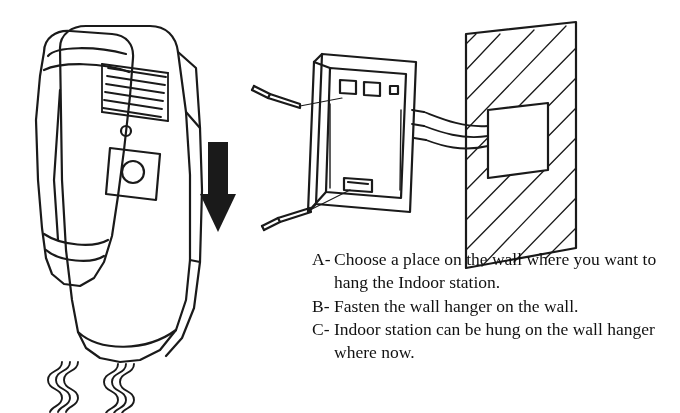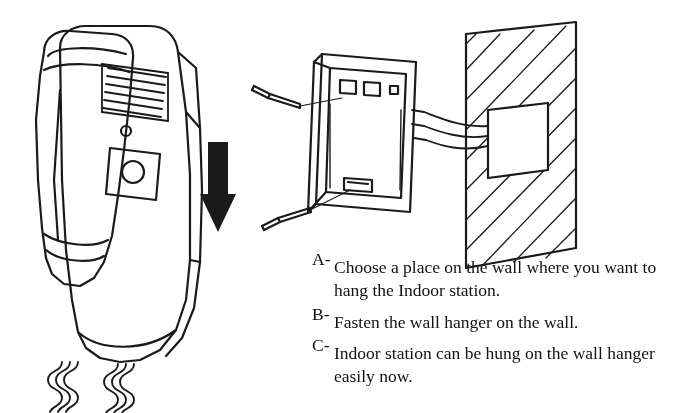--- a/index.html
+++ b/index.html
@@ -36,21 +36,20 @@
     color: #111111;
     line-height: 1.33;
   }
   .instruction-label {
     flex: 0 0 auto;
     width: 22px;
     white-space: pre;
   }
   .instruction-text {
     flex: 1 1 auto;
-    margin-top: 8px;
   }
 </style>
 </head>
 <body>
 
 <div id="page">
 
   <svg id="diagram" viewBox="0 0 680 413">
     <g fill="none" stroke="#1a1a1a" stroke-width="2.2" stroke-linejoin="round" stroke-linecap="round">
 
@@ -197,17 +196,17 @@
     <div class="instruction-row">
       <span class="instruction-label">A-</span>
       <span class="instruction-text">Choose a place on the wall where you want to hang the Indoor station.</span>
     </div>
     <div class="instruction-row">
       <span class="instruction-label">B-</span>
       <span class="instruction-text">Fasten the wall hanger on the wall.</span>
     </div>
     <div class="instruction-row">
       <span class="instruction-label">C-</span>
-      <span class="instruction-text">Indoor station can be hung on the wall hanger easily now.</span>
+      <span class="instruction-text">Indoor station can be hung on the wall hanger where now.</span>
     </div>
   </div>
 
 </div>
 
 </body></html>

